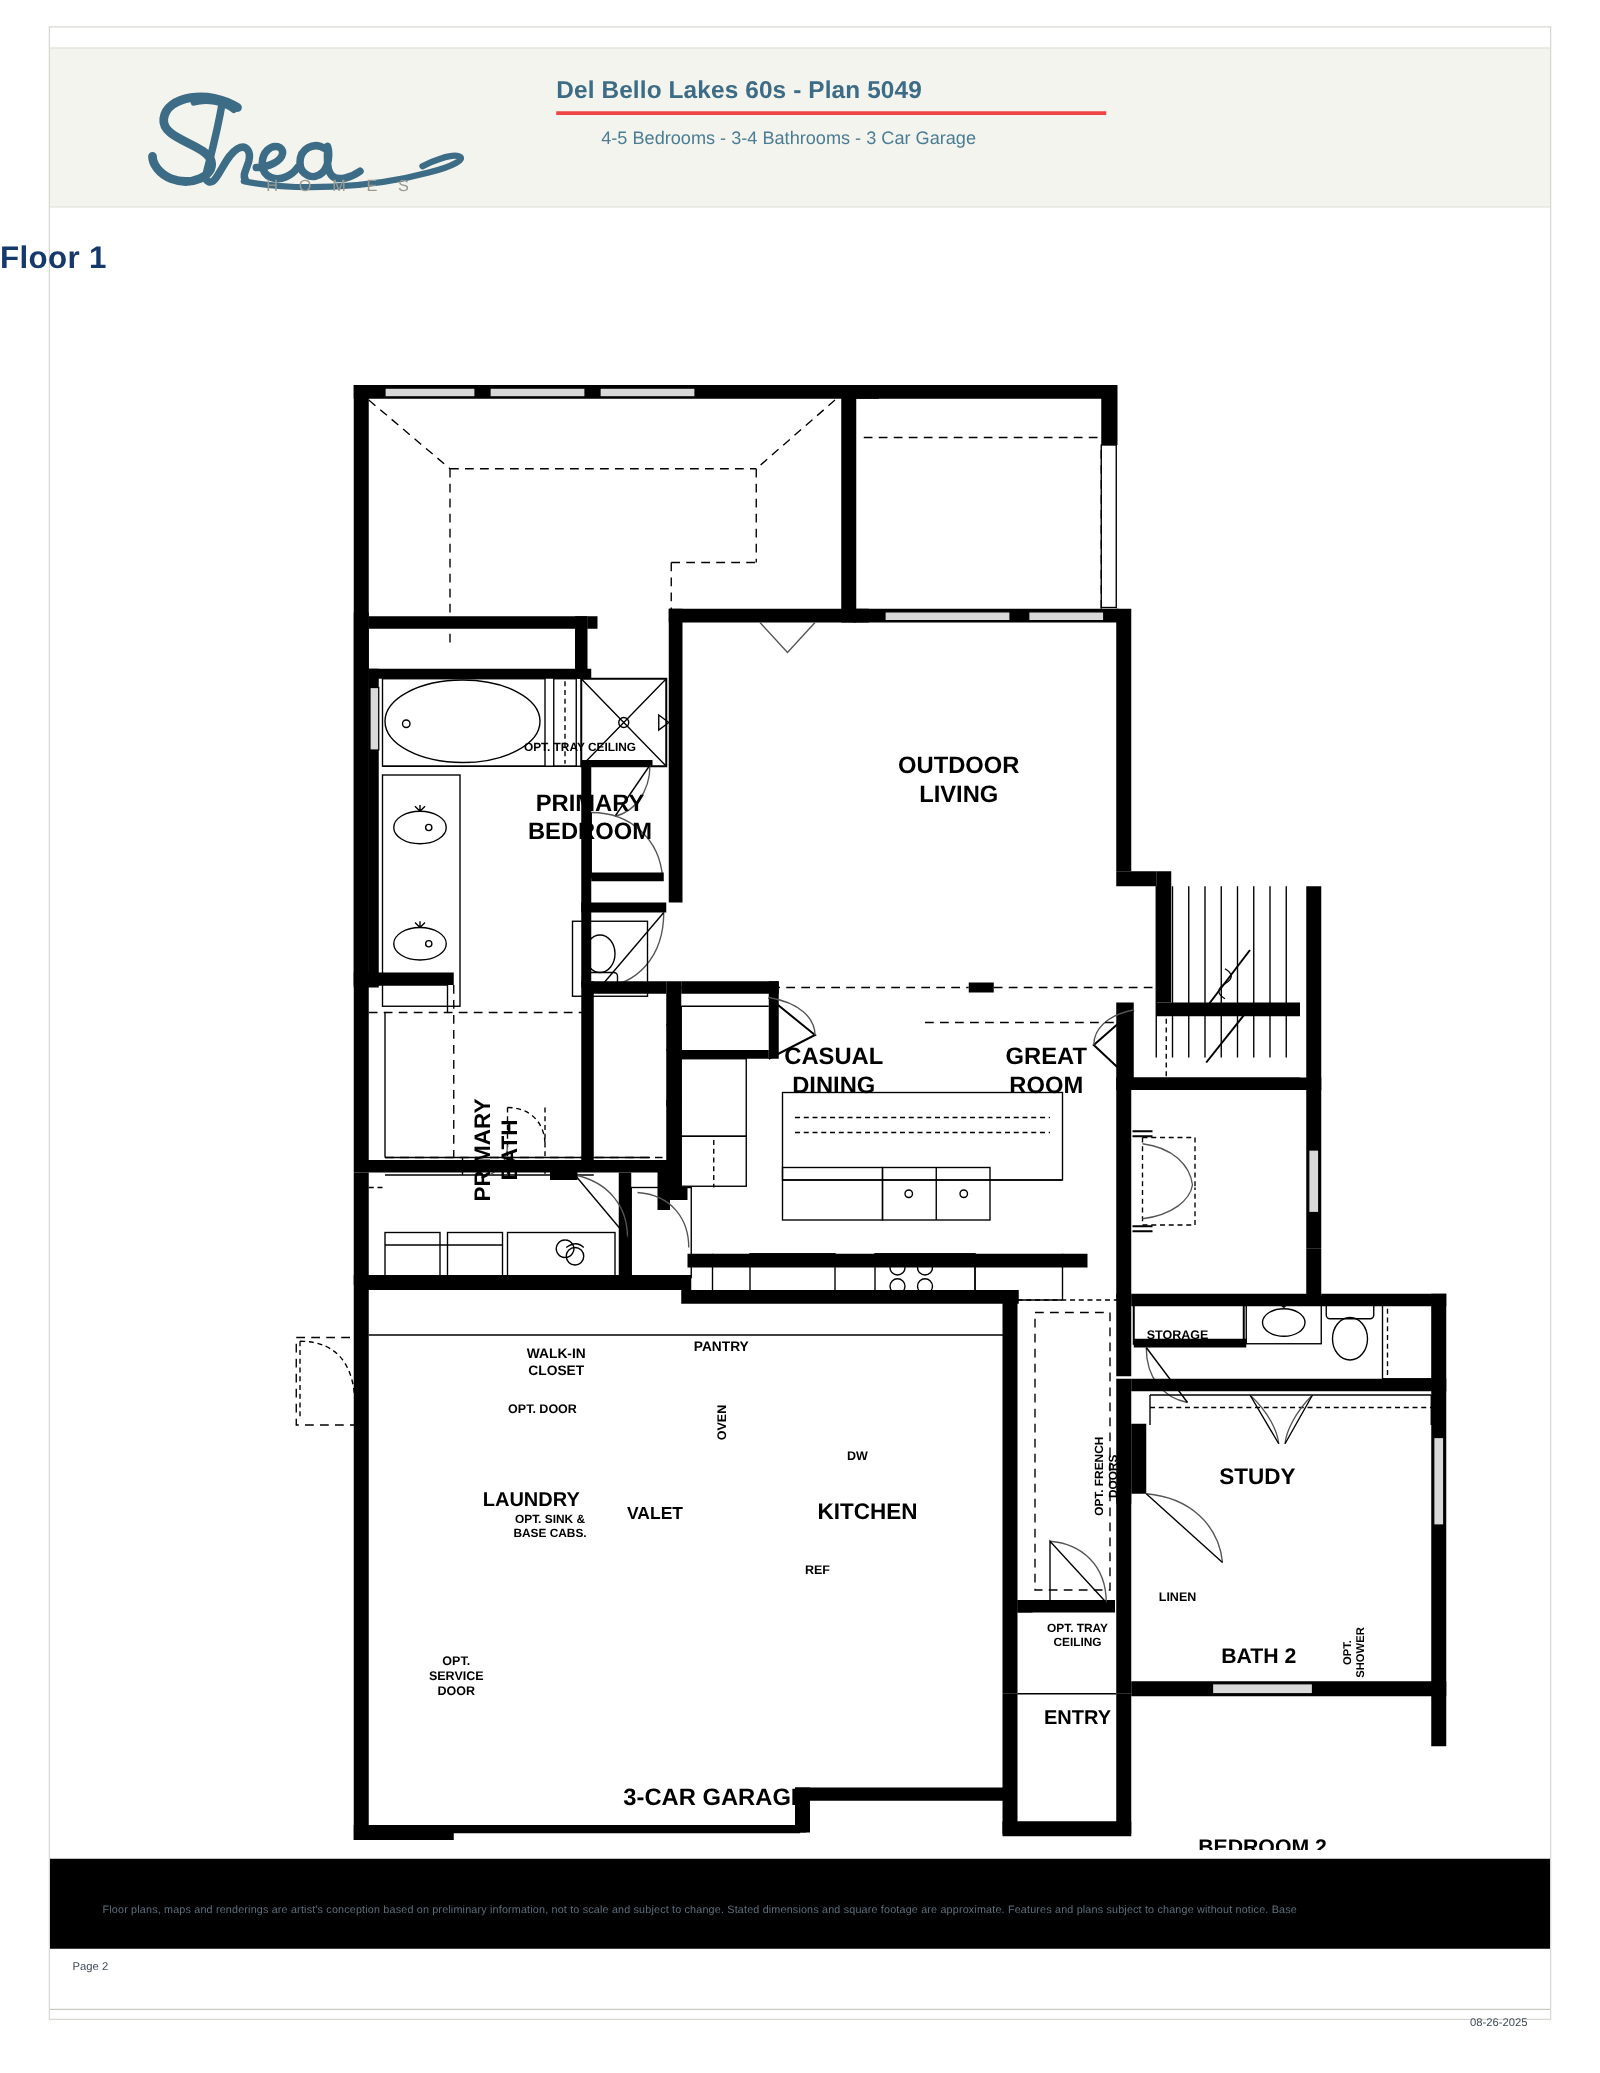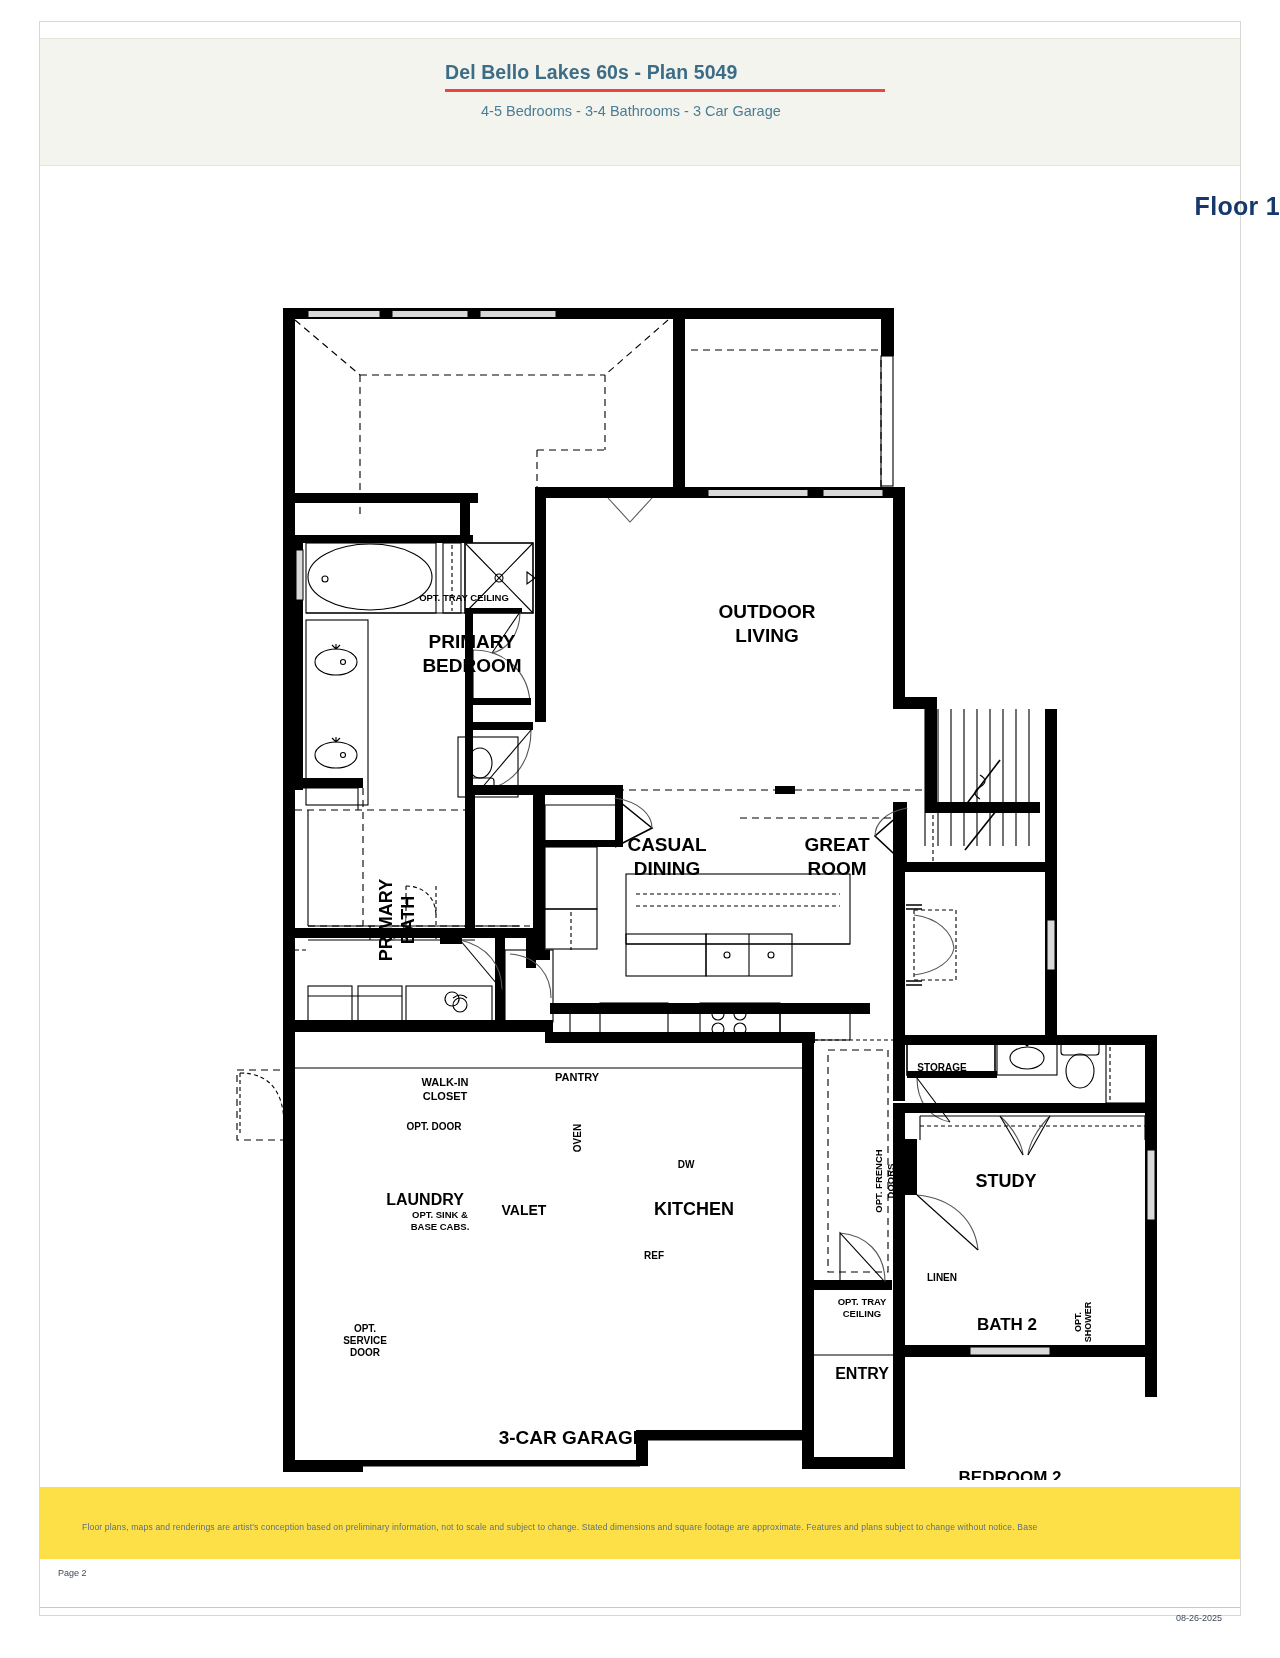--- a/index.html
+++ b/index.html
@@ -25,51 +25,69 @@
   .hdr-title{
     font-size:19.5px;font-weight:bold;color:#3c6c86;letter-spacing:.1px;
     padding-bottom:5px;border-bottom:3px solid #ef4444;display:inline-block;
     min-width:440px;
   }
   .hdr-sub{font-size:14.5px;color:#4a7d93;margin-top:9px;line-height:1.45;margin-left:36px;}
   .hdr-sub .st{display:block;}
 
   
   .floor-title{
-    position:absolute;left:0;top:192px;width:1280px;text-align:right;
+    position:absolute;left:0;top:192px;width:1280px;text-align:left;
     font-size:25px;font-weight:bold;color:#16386b;letter-spacing:.3px;
   }
 
   
   .plan{position:absolute;left:40px;top:250px;width:1200px;height:1230px;}
   .plan svg{display:block;}
 
   
   .disclaimer{
     position:absolute;left:40px;top:1487px;width:1200px;height:72px;
-    background:#fde047;box-sizing:border-box;padding:34px 40px 0 42px;
+    background:#000000;box-sizing:border-box;padding:34px 40px 0 42px;
   }
   .disclaimer p{
     margin:0;font-size:8.6px;line-height:1.55;color:#5d6f7e;
     font-family:"Liberation Sans",sans-serif;letter-spacing:.15px;
   }
   
   .footline{position:absolute;left:40px;top:1607px;width:1200px;height:1px;background:#c9c9c2;}
   .pagenum{position:absolute;left:58px;top:1568px;font-size:9px;color:#3e4a57;}
   .pagedate{position:absolute;right:58px;top:1613px;font-size:9px;color:#3e4a57;text-align:right;}
 </style>
 </head>
 <body>
 
 <div class="page">
 
   <div class="sheet-border"></div>
 
   <div class="header">
 
+    <div class="logo">
+      <svg width="310" height="100" viewBox="0 0 310 100" xmlns="http://www.w3.org/2000/svg">
+        <g fill="none" stroke="#3c6c86" stroke-linecap="round" stroke-linejoin="round">
+
+          <path d="M95 29 C 72 14, 38 20, 36 38 C 34 55, 70 58, 74 72 C 77 84, 58 92, 42 86 C 32 82, 27 74, 27 68" stroke-width="7"></path>
+          <path d="M60 25 C 70 22, 84 24, 92 31" stroke-width="5"></path>
+
+          <path d="M83 24 C 79 48, 74 66, 70 82 C 68 89, 74 91, 78 85 C 84 76, 88 66, 95 62 C 102 58, 106 64, 104 72 C 102 79, 99 83, 101 86" stroke-width="6"></path>
+
+          <path d="M110 77 C 120 77, 130 72, 131 66 C 132 60, 124 58, 119 63 C 113 69, 113 82, 122 85 C 130 88, 139 83, 143 77" stroke-width="6"></path>
+
+          <path d="M165 62 C 156 56, 145 62, 145 73 C 145 83, 156 88, 163 81 C 168 76, 169 66, 167 60 C 167 70, 166 80, 171 84 C 176 88, 186 85, 193 80" stroke-width="6"></path>
+
+          <path d="M100 88 C 140 96, 200 94, 248 81 C 268 76, 278 70, 272 68 C 266 66, 250 72, 243 76" stroke-width="5"></path>
+        </g>
+        <text x="118" y="96" font-family="'Liberation Sans',sans-serif" font-size="13" letter-spacing="6.5" fill="#9a9a92">H O M E S</text>
+      </svg>
+    </div>
 
     <div class="hdr-text">
       <div class="hdr-title">Del Bello Lakes 60s - Plan 5049</div>
       <div class="hdr-sub">
         <span class="st">4-5 Bedrooms - 3-4 Bathrooms - 3 Car Garage</span>
       </div>
     </div>
   </div>
 
   <div class="floor-title">Floor 1</div>

